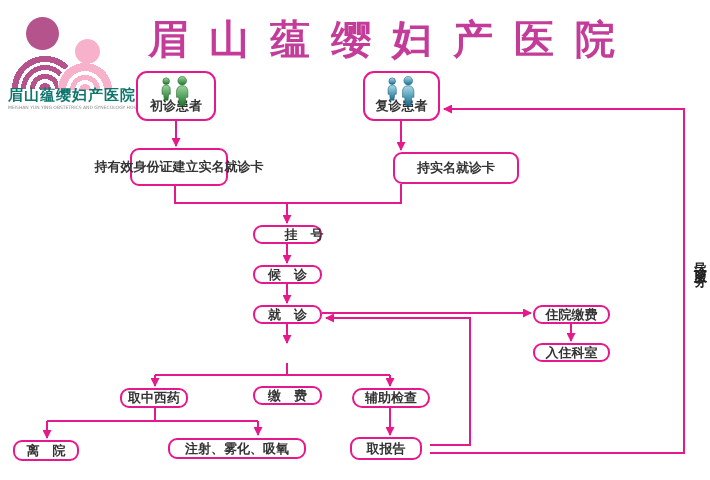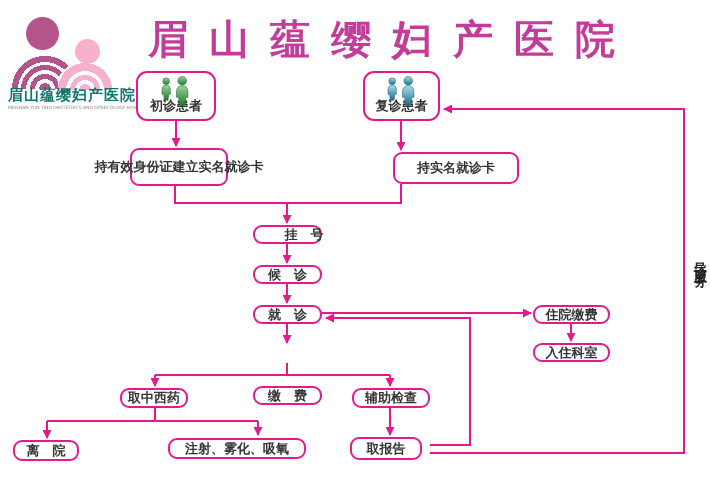--- a/index.html
+++ b/index.html
@@ -135,21 +135,21 @@
   <div class="nb" style="left:533px;top:305px;width:77px;height:19px;">
     <span>住院缴费</span>
   </div>
   <div class="nb" style="left:533px;top:343px;width:77px;height:19px;">
     <span>入住科室</span>
   </div>
 
   <div class="nb" style="left:120px;top:388px;width:68px;height:20px;">
     <span>取中西药</span>
   </div>
-  <div class="nb" style="left:352px;top:388px;width:78px;height:20px;">
+  <div class="nb" style="left:352px;top:388px;width:78px;height:20px;border-radius:10px;">
     <span>辅助检查</span>
   </div>
   <div class="nb" style="left:13px;top:440px;width:66px;height:21px;">
     <span>离　院</span>
   </div>
   <div class="nb" style="left:168px;top:438px;width:138px;height:21px;">
     <span>注射、雾化、吸氧</span>
   </div>
   <div class="nb" style="left:350px;top:437px;width:72px;height:23px;">
     <span>取报告</span>

